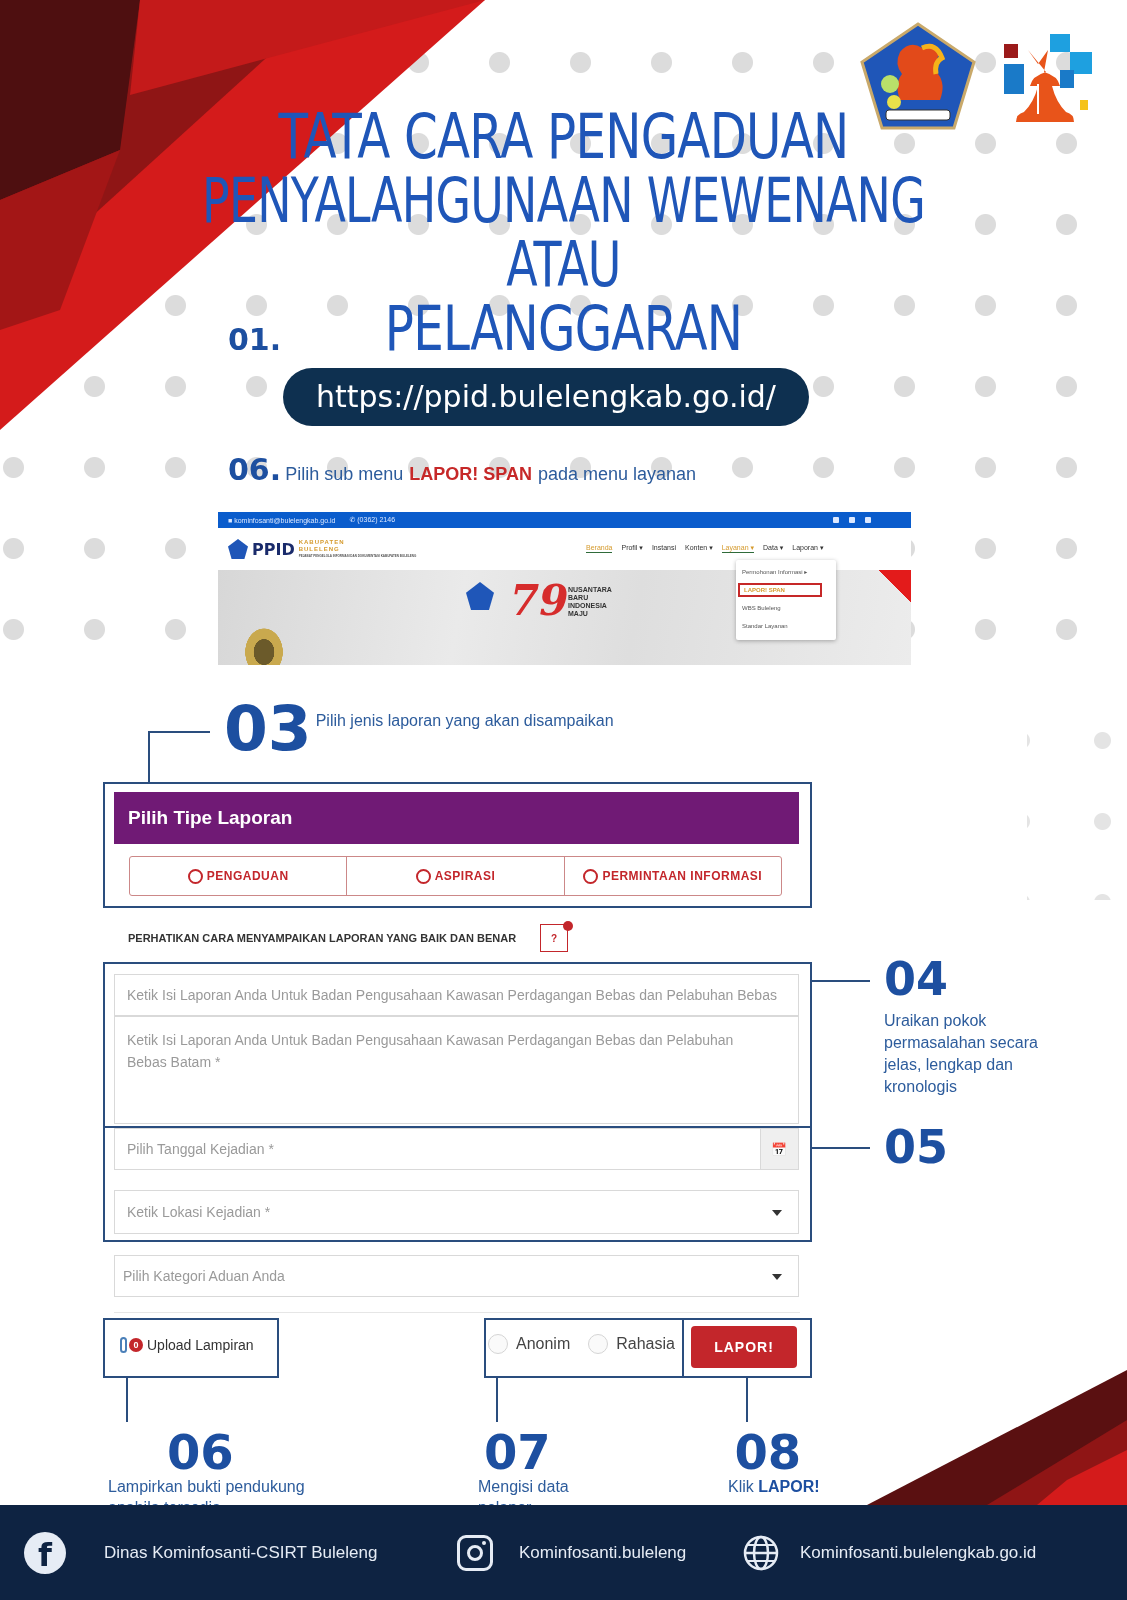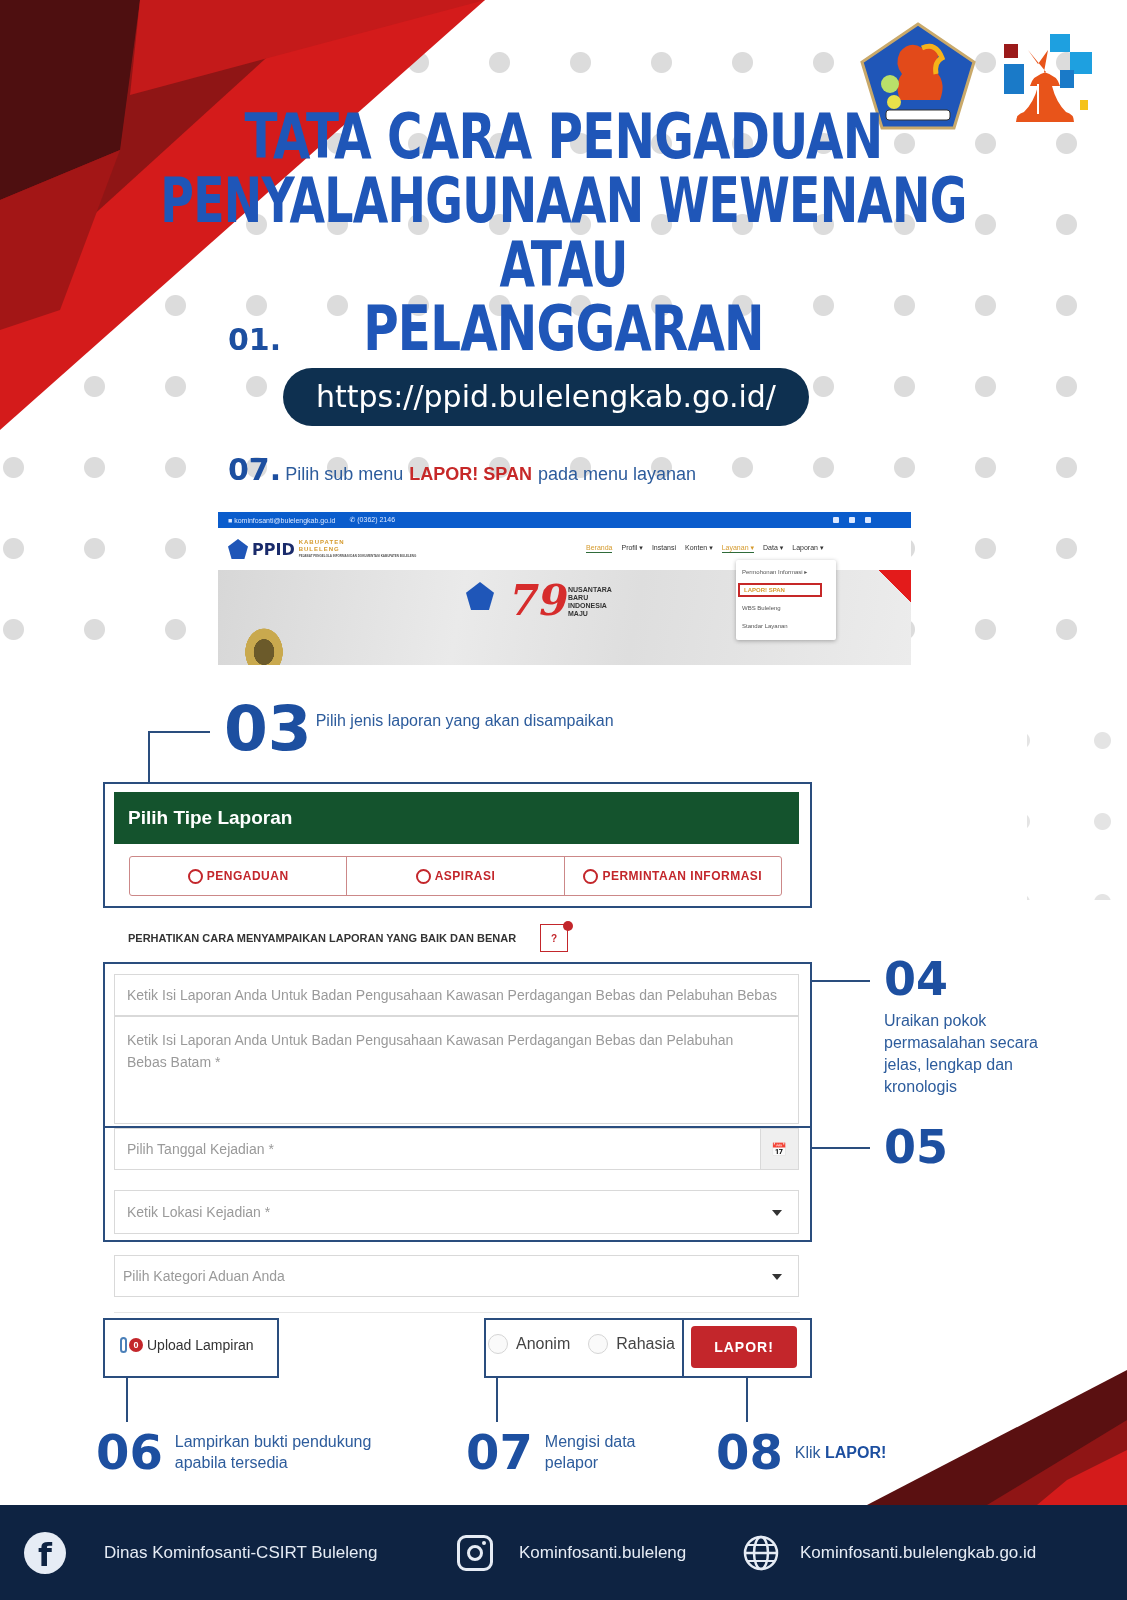--- a/index.html
+++ b/index.html
@@ -28,21 +28,21 @@
     .deco-bottom-right { position: absolute; right: 0; top: 1370px; width: 260px; height: 135px; z-index: 1; }
 
     .logo { position: absolute; z-index: 3; }
     .logo-buleleng { left: 860px; top: 22px; width: 116px; height: 110px; }
     .logo-kominfo { left: 1000px; top: 30px; width: 100px; height: 100px; }
 
     .main-title {
       position: absolute; left: 0; top: 105px; width: 1127px; z-index: 3;
       text-align: center;
       font-family: "DejaVu Sans", sans-serif;
-      font-weight: bold; color: #1f56b8;
+      font-weight: normal; color: #1f56b8;
       line-height: 64px;
     }
     .main-title .line { display: block; transform: scaleX(0.78); transform-origin: center; letter-spacing: -1px; }
     .main-title .l1 { font-size: 62px; }
     .main-title .l2 { font-size: 62px; transform: scaleX(0.74); }
     .main-title .l3 { font-size: 62px; }
 
     .step-num {
       font-family: "DejaVu Sans", sans-serif;
       font-weight: bold; color: #1d4fa0;
@@ -102,21 +102,21 @@
     
     .step3-head { position: absolute; left: 224px; top: 706px; z-index: 3; display: flex; align-items: flex-end; }
     .step3-head .step-num { font-size: 63px; line-height: 46px; }
     .step3-head .txt { font-size: 16px; color: #2d5c9c; margin-left: 4px; margin-bottom: 22px; }
     .connector { position: absolute; background: #2a4d7e; z-index: 3; }
 
     .box-outline { position: absolute; border: 2px solid #2a4d7e; z-index: 3; }
 
     .tipe-header {
       position: absolute; left: 114px; top: 792px; width: 685px; height: 52px; z-index: 4;
-      background: #14532d; color: #fff; font-weight: bold; font-size: 19px;
+      background: #701a75; color: #fff; font-weight: bold; font-size: 19px;
       padding-left: 14px; line-height: 52px;
     }
     .tipe-options {
       position: absolute; left: 129px; top: 856px; width: 653px; height: 40px; z-index: 4;
       border: 1px solid #c88; border-radius: 3px; display: flex; background: #fff;
     }
     .tipe-opt {
       flex: 1; display: flex; align-items: center; justify-content: center; gap: 4px;
       font-size: 12px; font-weight: bold; color: #c3262b; letter-spacing: 0.5px;
       border-right: 1px solid #c88;
@@ -160,21 +160,21 @@
     .lapor-btn {
       position: absolute; left: 691px; top: 1326px; width: 106px; height: 42px; z-index: 4;
       background: #c3262b; color: #fff; font-weight: bold; font-size: 14px; letter-spacing: 1px;
       border: none; border-radius: 4px; text-align: center; line-height: 42px;
     }
 
     .side-step { position: absolute; z-index: 4; }
     .side-step .step-num { font-size: 46px; line-height: 46px; display: block; }
     .side-step .desc { font-size: 16px; color: #2d5c9c; line-height: 22px; margin-top: 8px; width: 175px; }
 
-    .bottom-step { position: absolute; z-index: 4; display: flex; align-items: center; }
+    .bottom-step { position: absolute; z-index: 4; display: flex; align-items: center; flex-direction: column; }
     .bottom-step .step-num { font-size: 48px; line-height: 48px; }
     .bottom-step .desc { font-size: 16px; color: #2d5c9c; line-height: 21px; margin-left: 12px; }
     .bottom-step .desc b { color: #1d4fa0; }
 
     .divider-thin { position: absolute; left: 114px; top: 1312px; width: 686px; height: 1px; background: #e6e6e6; z-index: 3; }
 
     .footer {
       position: absolute; left: 0; top: 1505px; width: 1127px; height: 95px; z-index: 5;
       background: #0e2342; display: flex; align-items: center; color: #e6ecf5;
     }
@@ -230,21 +230,21 @@
   <span class="line l2">PENYALAHGUNAAN WEWENANG ATAU</span>
   <span class="line l3">PELANGGARAN</span>
 </h1>
 
 <div class="step1">
   <span class="step-num">01.</span>
 </div>
 <a class="url-pill">https://ppid.bulelengkab.go.id/</a>
 
 <div class="step2">
-  <span class="step-num">07.</span>
+  <span class="step-num">06.</span>
   <span class="txt">
     <span>Pilih sub menu</span><span class="hl">LAPOR! SPAN</span><span>pada menu layanan</span>
   </span>
 </div>
 
 <div class="site">
   <div class="site-topbar">
     <span>■ <span>kominfosanti@bulelengkab.go.id</span></span>
     <span>✆ <span>(0362) 2146</span></span>
     <span class="right">

